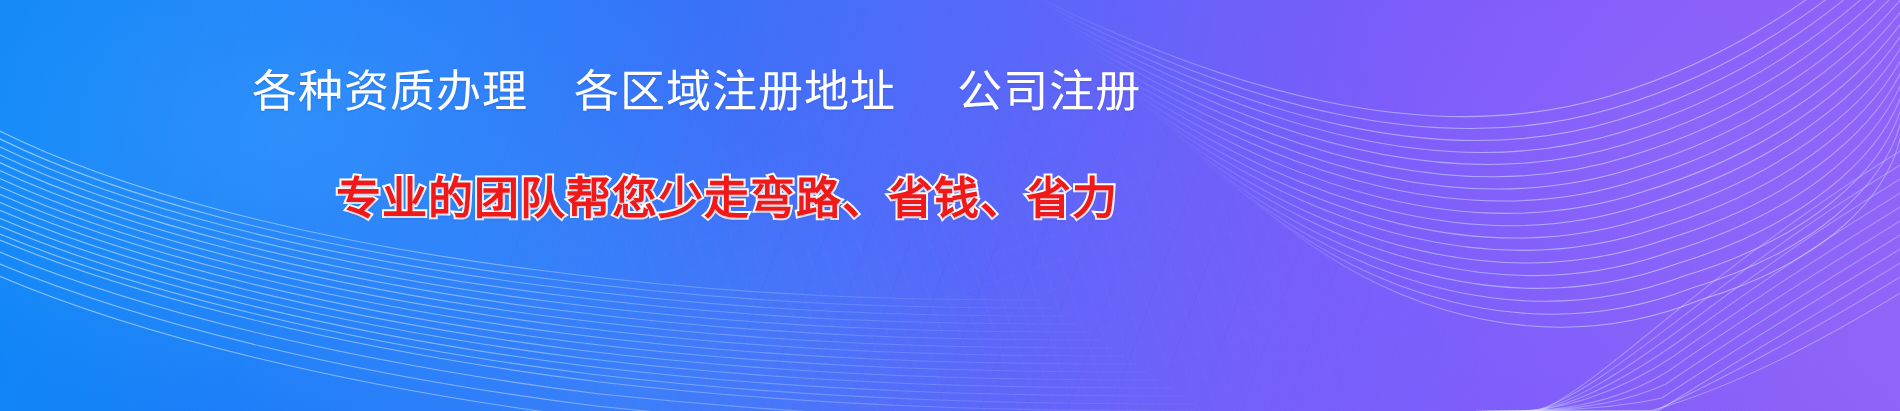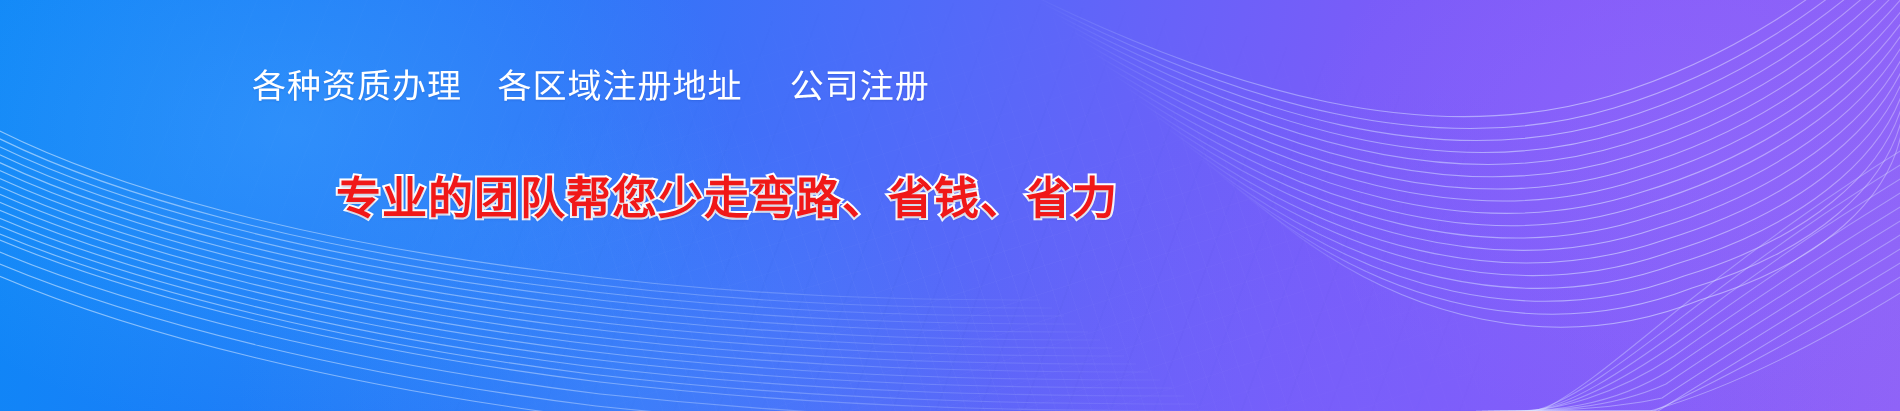--- a/index.html
+++ b/index.html
@@ -102,23 +102,23 @@
   .content {
     position: absolute;
     left: 0; top: 0;
     width: 1900px;
     height: 411px;
   }
 
   .headline-primary {
     position: absolute;
     left: 252px;
-    top: 60px;
+    top: 66px;
     color: #ffffff;
-    font-size: 34px;
+    font-size: 45px;
     line-height: 52px;
     font-weight: 400;
     letter-spacing: 1px;
     white-space: pre;
     text-shadow: 0 1px 2px rgba(18,60,160,0.22);
   }
 
   .headline-accent {
     position: absolute;
     left: 336px;

